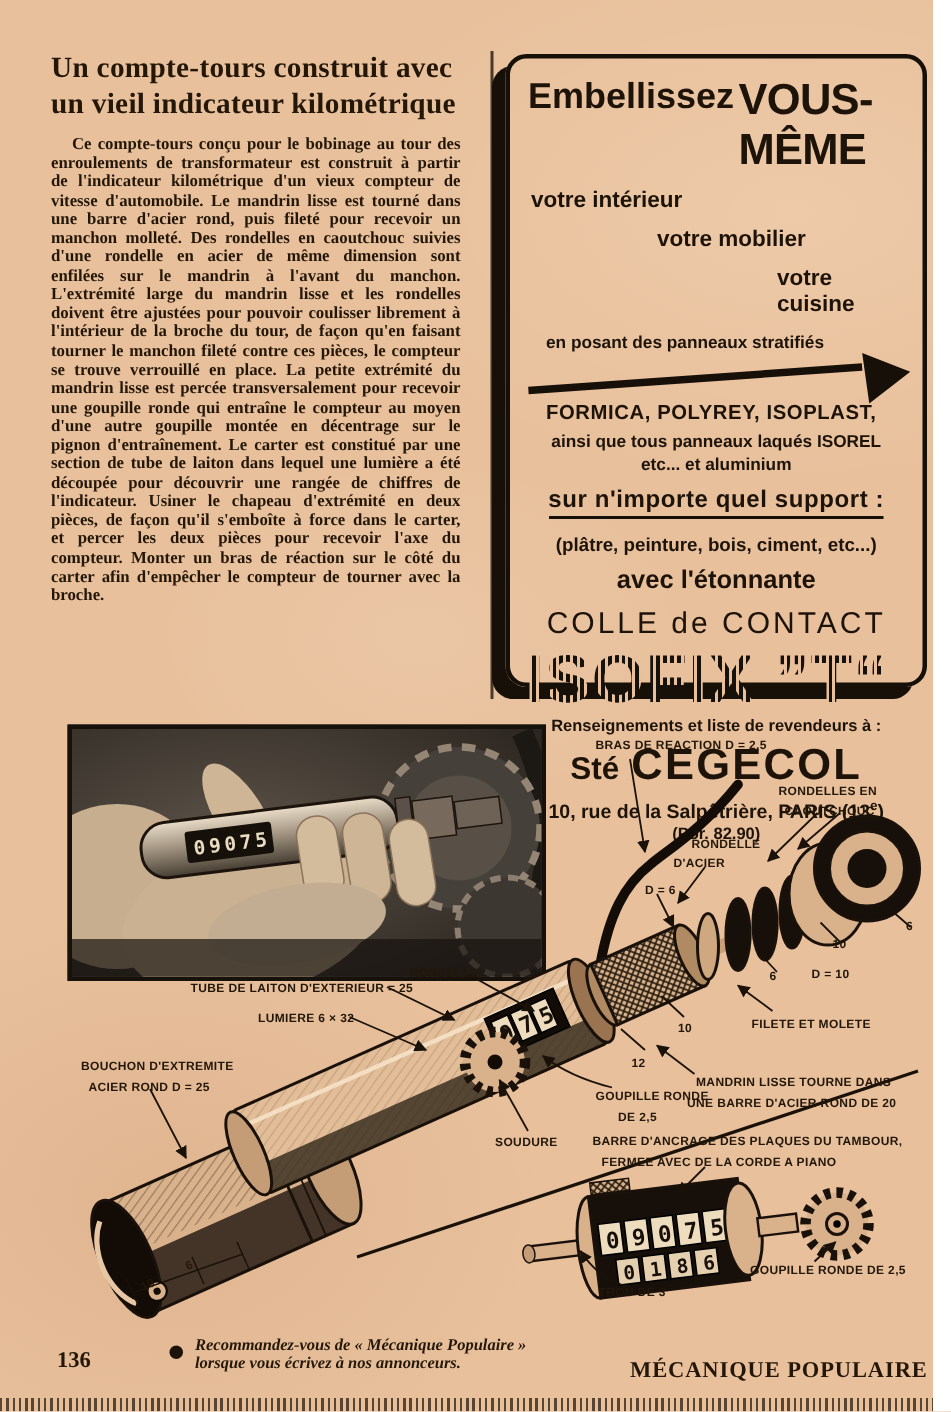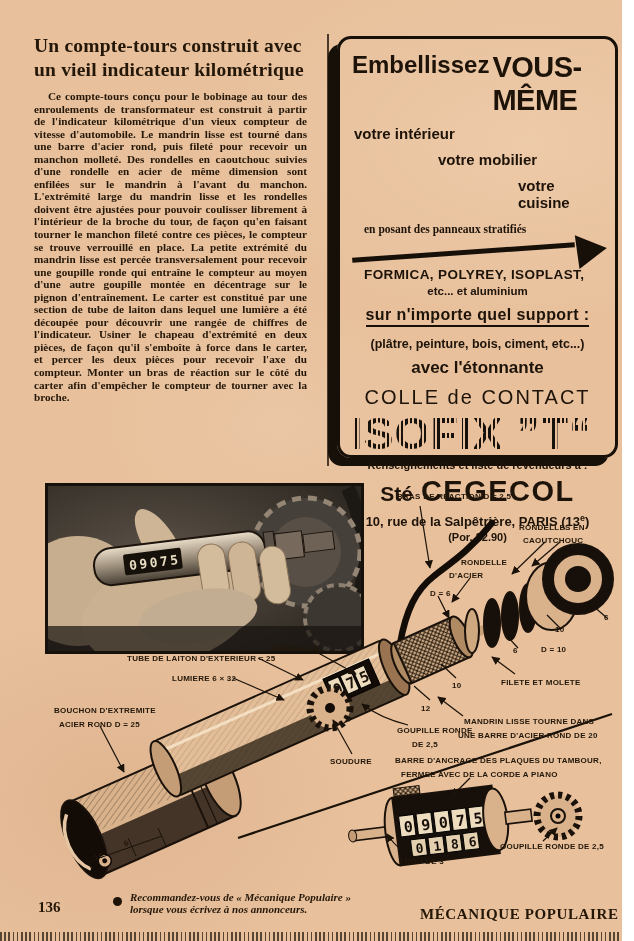--- a/index.html
+++ b/index.html
@@ -18,21 +18,21 @@
   .divider{position:absolute;left:327px;top:34px;width:1.5px;height:432px;background:#4b392a;}
   
   .ad{position:absolute;left:337px;top:36px;width:281px;height:422px;box-sizing:border-box;
     border:3.5px solid #171008;border-radius:14px;box-shadow:-9px 8px 0 0 #171008;
     padding:12px 10px 8px;font-family:"Liberation Sans",sans-serif;color:#1d1309;}
   .ad-headline{display:flex;align-items:flex-start;gap:3px;margin-left:2px;}
   .ad-embellissez{font-size:24px;font-weight:bold;font-stretch:condensed;}
   .ad-vousmeme{font-size:29px;font-weight:bold;letter-spacing:-.5px;font-stretch:condensed;}
   .ad-votre{font-weight:bold;font-size:15px;}
   .v1{margin:8px 0 0 4px;} .v2{margin:9px 0 0 88px;} .v3{margin:9px 0 0 168px;}
-  .ad-caption{font-weight:bold;font-size:11.5px;margin:12px 0 0 14px;font-family:Liberation Serif, serif;}
+  .ad-caption{font-weight:bold;font-size:11.5px;margin:12px 0 0 14px;}
   .ad-arrow{position:relative;height:30px;margin-top:2px;}
   .ad-arrow .shaft{position:absolute;left:2px;right:30px;top:13px;height:5px;background:#171008;transform:rotate(-4deg);}
   .ad-arrow .head{position:absolute;right:-2px;top:-4px;width:0;height:0;
     border-left:30px solid #171008;border-top:17px solid transparent;border-bottom:17px solid transparent;transform:rotate(-8deg);}
   .ad-brands{font-weight:bold;font-size:13.5px;letter-spacing:.4px;margin-top:0;text-align:left;padding-left:14px;}
   .ad-center{text-align:center;font-weight:bold;}
   .ad-b2{font-size:11.5px;margin-top:7px;}
   .ad-b3{font-size:11.5px;margin-top:3px;}
   .ad-support{margin-top:9px;font-size:16px;}
   .ad-support span{border-bottom:2.5px solid #171008;padding-bottom:2px;letter-spacing:.4px;}
@@ -88,20 +88,21 @@
     </div>
     <div class="ad-votre v1">votre intérieur</div>
     <div class="ad-votre v2">votre mobilier</div>
     <div class="ad-votre v3">votre cuisine</div>
     <div class="ad-caption">en posant des panneaux stratifiés</div>
     <div class="ad-arrow">
       <div class="shaft"></div>
       <div class="head"></div>
     </div>
     <div class="ad-brands">FORMICA,  POLYREY,  ISOPLAST,</div>
+    <div class="ad-center ad-b2">ainsi que tous panneaux laqués ISOREL</div>
     <div class="ad-center ad-b3">etc... et aluminium</div>
     <div class="ad-center ad-support"><span>sur n'importe quel support :</span></div>
     <div class="ad-center ad-platre">(plâtre,  peinture,  bois,  ciment,  etc...)</div>
     <div class="ad-center ad-avec">avec l'étonnante</div>
     <div class="ad-colle">COLLE de CONTACT</div>
     <div class="isofix">ISOFIX ”T“</div>
     <div class="ad-center ad-rens">Renseignements et liste de revendeurs à :</div>
     <div class="ad-center ad-cegecol">
       <span class="ad-ste">Sté</span><span class="ad-cie">CEGECOL</span>
     </div>

